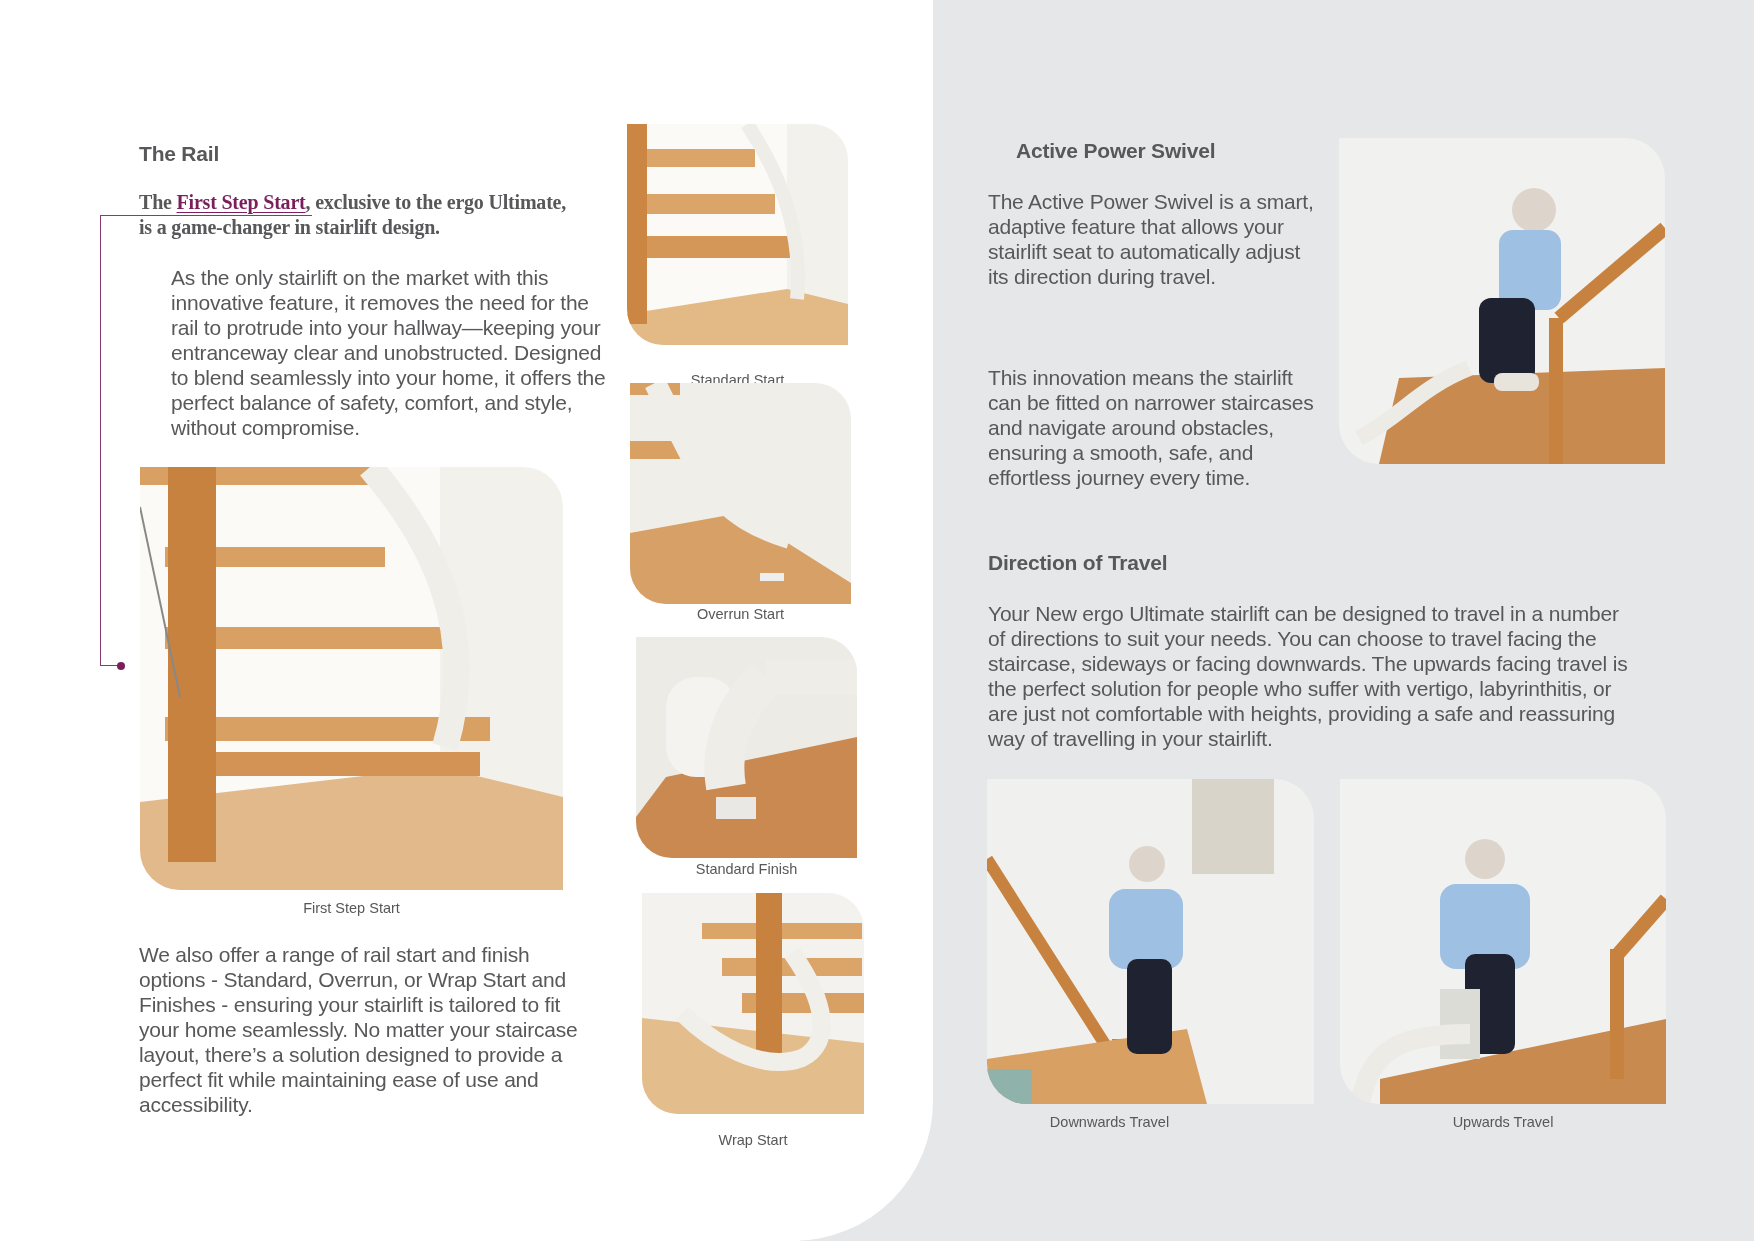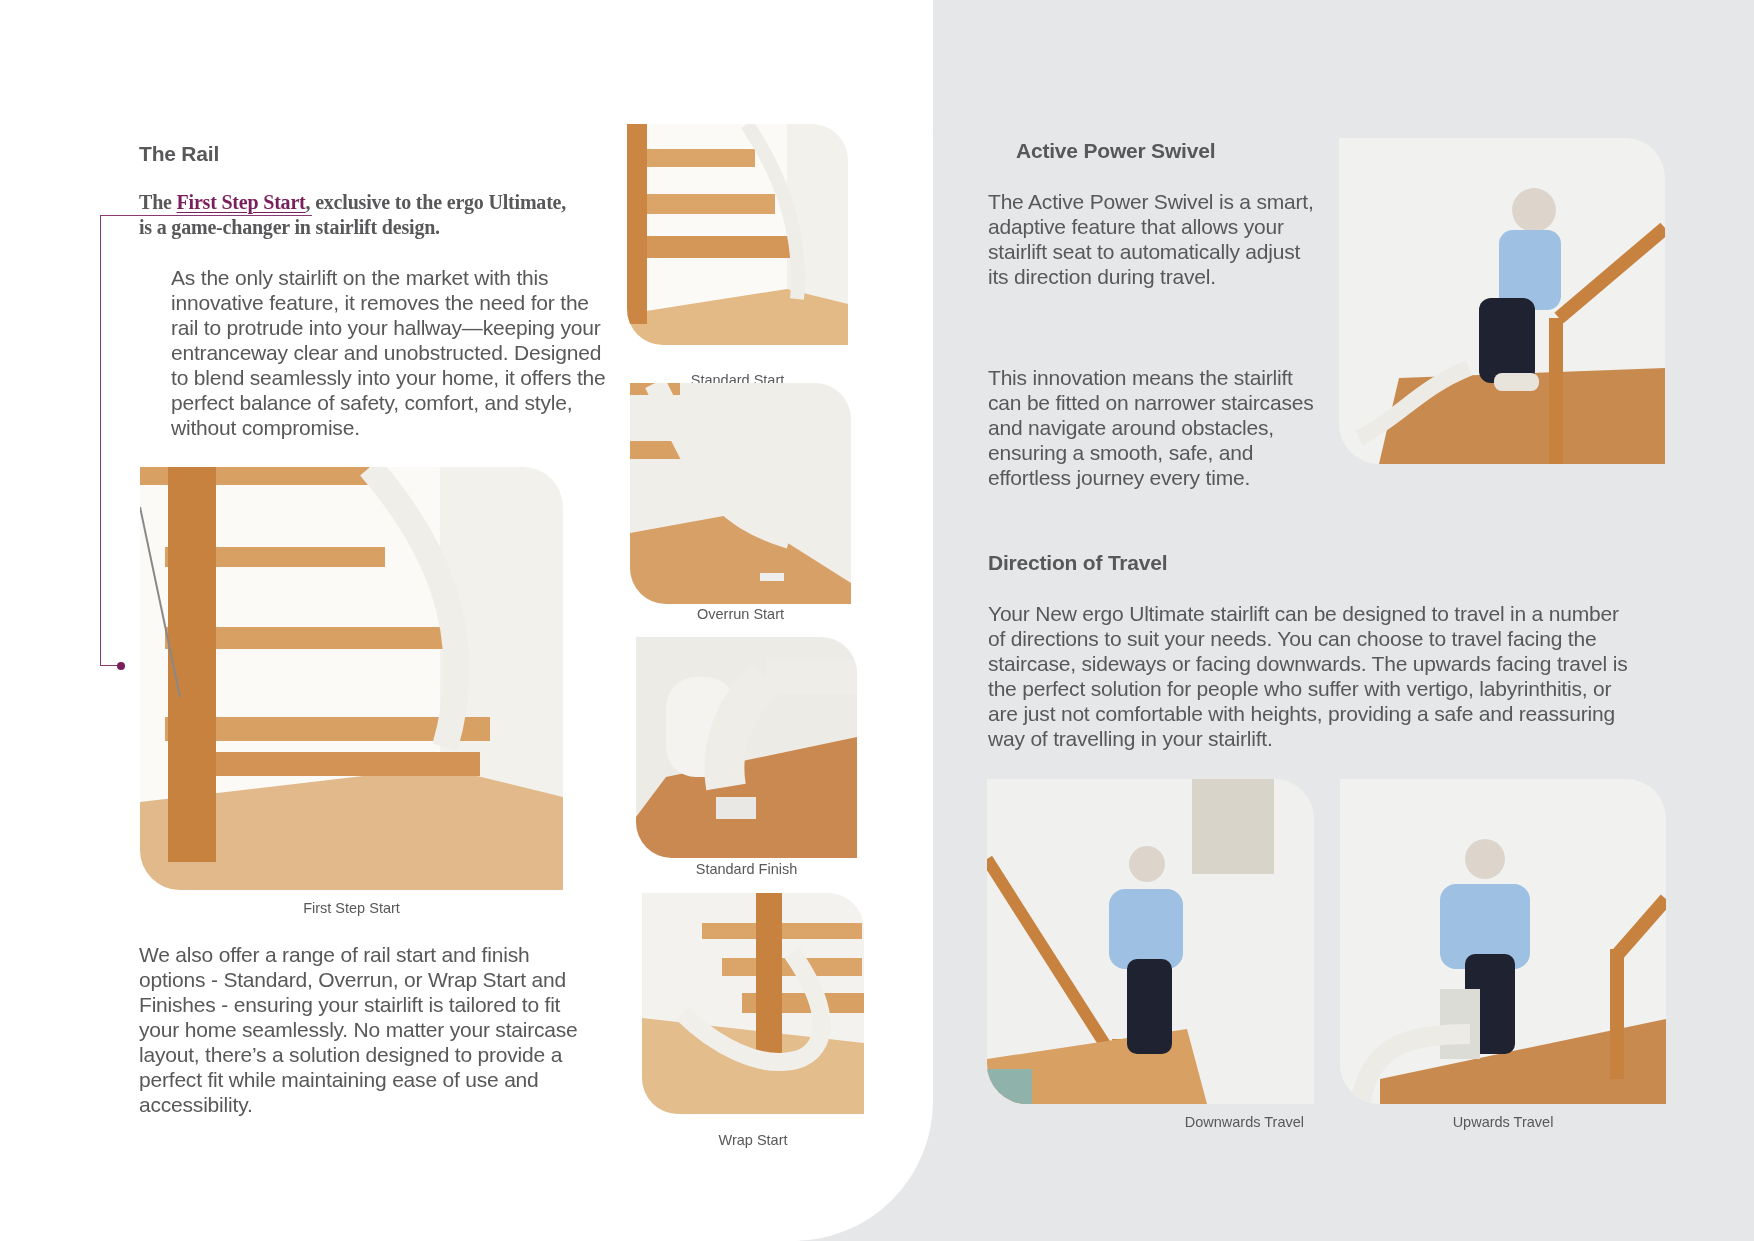--- a/index.html
+++ b/index.html
@@ -133,21 +133,21 @@
     <rect x="205" y="0" width="82" height="95" fill="#d9d4ca"></rect>
     <path d="M0,80 L140,300" stroke="#c8823f" stroke-width="12"></path>
     <rect x="125" y="260" width="18" height="65" fill="#c8823f"></rect>
     <polygon points="0,280 200,250 220,325 0,325" fill="#d9a064"></polygon>
     <circle cx="160" cy="85" r="18" fill="#ddd5cc"></circle>
     <rect x="122" y="110" width="74" height="80" rx="16" fill="#9ec0e2"></rect>
     <rect x="140" y="180" width="45" height="95" rx="10" fill="#1f2230"></rect>
     <rect x="0" y="290" width="45" height="35" fill="#8fb2ab"></rect>
   </svg>
 </div>
-<div class="cap" style="left:977px;top:1113px;width:327px;text-align:right;">Downwards Travel</div>
+<div class="cap" style="left:946px;top:1113px;width:327px;">Downwards Travel</div>
 
 <div class="photo" style="left:1340px;top:779px;width:326px;height:325px;border-top-right-radius:40px;border-bottom-left-radius:40px;">
   <svg viewBox="0 0 326 325" preserveAspectRatio="none">
     <rect width="326" height="325" fill="#f1f2f0"></rect>
     <polygon points="40,300 326,240 326,325 40,325" fill="#c98a4f"></polygon>
     <rect x="270" y="170" width="14" height="130" fill="#c8823f"></rect>
     <path d="M278,175 L326,120" stroke="#c8823f" stroke-width="14"></path>
     <circle cx="145" cy="80" r="20" fill="#ddd5cc"></circle>
     <rect x="100" y="105" width="90" height="85" rx="16" fill="#9ec0e2"></rect>
     <rect x="125" y="175" width="50" height="100" rx="10" fill="#1f2230"></rect>

